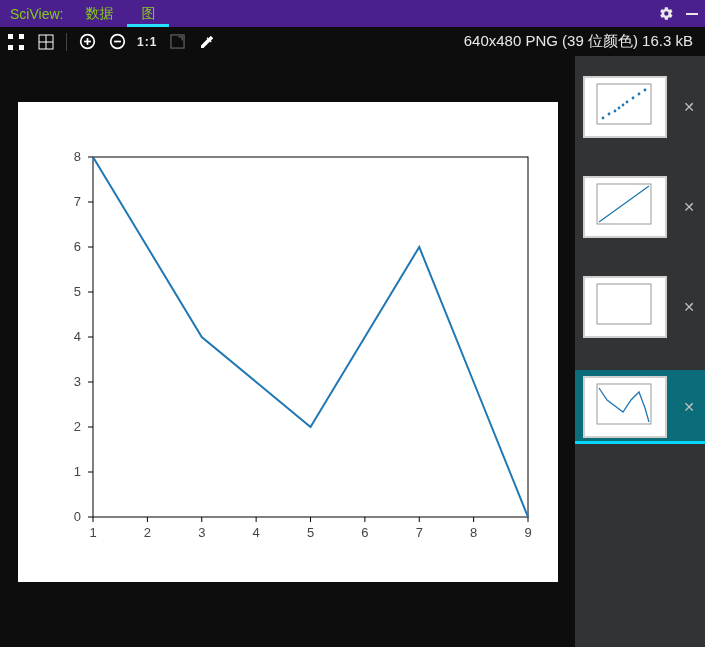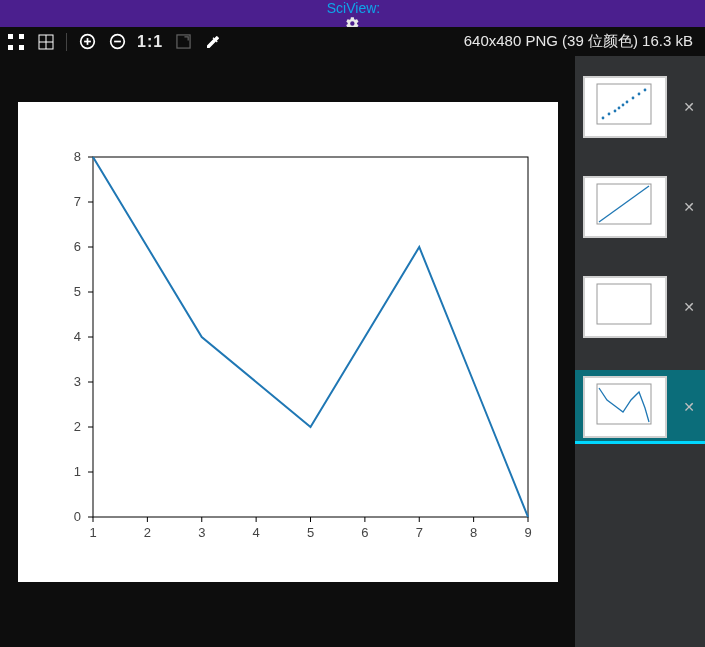--- a/index.html
+++ b/index.html
@@ -15,23 +15,22 @@
   width: 705px;
   height: 647px;
   display: flex;
   flex-direction: column;
 }
 .titlebar {
   height: 27px;
   background: #4b1f8e;
   display: flex;
   align-items: center;
-  color: #0ea5e9;
+  color: #84cc16;
   font-size: 14px;
-  flex-direction: column;
 }
 .titlebar-name {
   padding: 0 8px 0 10px;
 }
 .tabs {
   display: flex;
   align-items: stretch;
   height: 100%;
 }
 .tab {
@@ -65,21 +64,21 @@
 .tbtn {
   width: 20px;
   height: 20px;
   display: flex;
   align-items: center;
   justify-content: center;
   cursor: pointer;
 }
 .tbtn.disabled { opacity: .35; cursor: default; }
 .toolbar .ratio {
-  font-size: 16px;
+  font-size: 12px;
   font-weight: bold;
   letter-spacing: 1px;
   cursor: pointer;
 }
 .toolbar .status {
   margin-left: auto;
   padding-right: 6px;
   font-size: 15px;
 }
 .body-area {
@@ -134,20 +133,28 @@
   padding: 0 6px;
 }
 </style>
 </head>
 <body>
 
 <div class="tool-window">
 
   <div class="titlebar">
     <span class="titlebar-name">SciView:</span>
+    <div class="tabs">
+      <div class="tab">
+        <span>数据</span>
+      </div>
+      <div class="tab active">
+        <span>图</span>
+      </div>
+    </div>
     <div class="titlebar-spacer"></div>
     <div class="titlebar-icon">
       <svg width="15" height="15" viewBox="0 0 24 24" fill="#e8e8e8">
           <path d="M19.14,12.94a7,7,0,0,0,.05-.94,7,7,0,0,0-.05-.94l2.11-1.65a.5.5,0,0,0,.12-.64l-2-3.46a.5.5,0,0,0-.61-.22l-2.49,1a7,7,0,0,0-1.63-.94l-.38-2.65A.5.5,0,0,0,13.76,2H9.76a.5.5,0,0,0-.5.42L8.88,5.07a7,7,0,0,0-1.63.94l-2.49-1a.5.5,0,0,0-.61.22l-2,3.46a.5.5,0,0,0,.12.64L4.38,11a7,7,0,0,0-.05.94,7,7,0,0,0,.05.94L2.27,14.53a.5.5,0,0,0-.12.64l2,3.46a.5.5,0,0,0,.61.22l2.49-1a7,7,0,0,0,1.63.94l.38,2.65a.5.5,0,0,0,.5.42h4a.5.5,0,0,0,.5-.42l.38-2.65a7,7,0,0,0,1.63-.94l2.49,1a.5.5,0,0,0,.61-.22l2-3.46a.5.5,0,0,0-.12-.64ZM11.76,15.5A3.5,3.5,0,1,1,15.26,12,3.5,3.5,0,0,1,11.76,15.5Z"></path>
         </svg>
     </div>
     <div class="titlebar-icon">
       <svg width="14" height="14" viewBox="0 0 14 14">
           <rect x="1" y="6" width="12" height="2" fill="#e8e8e8"></rect>
         </svg>

